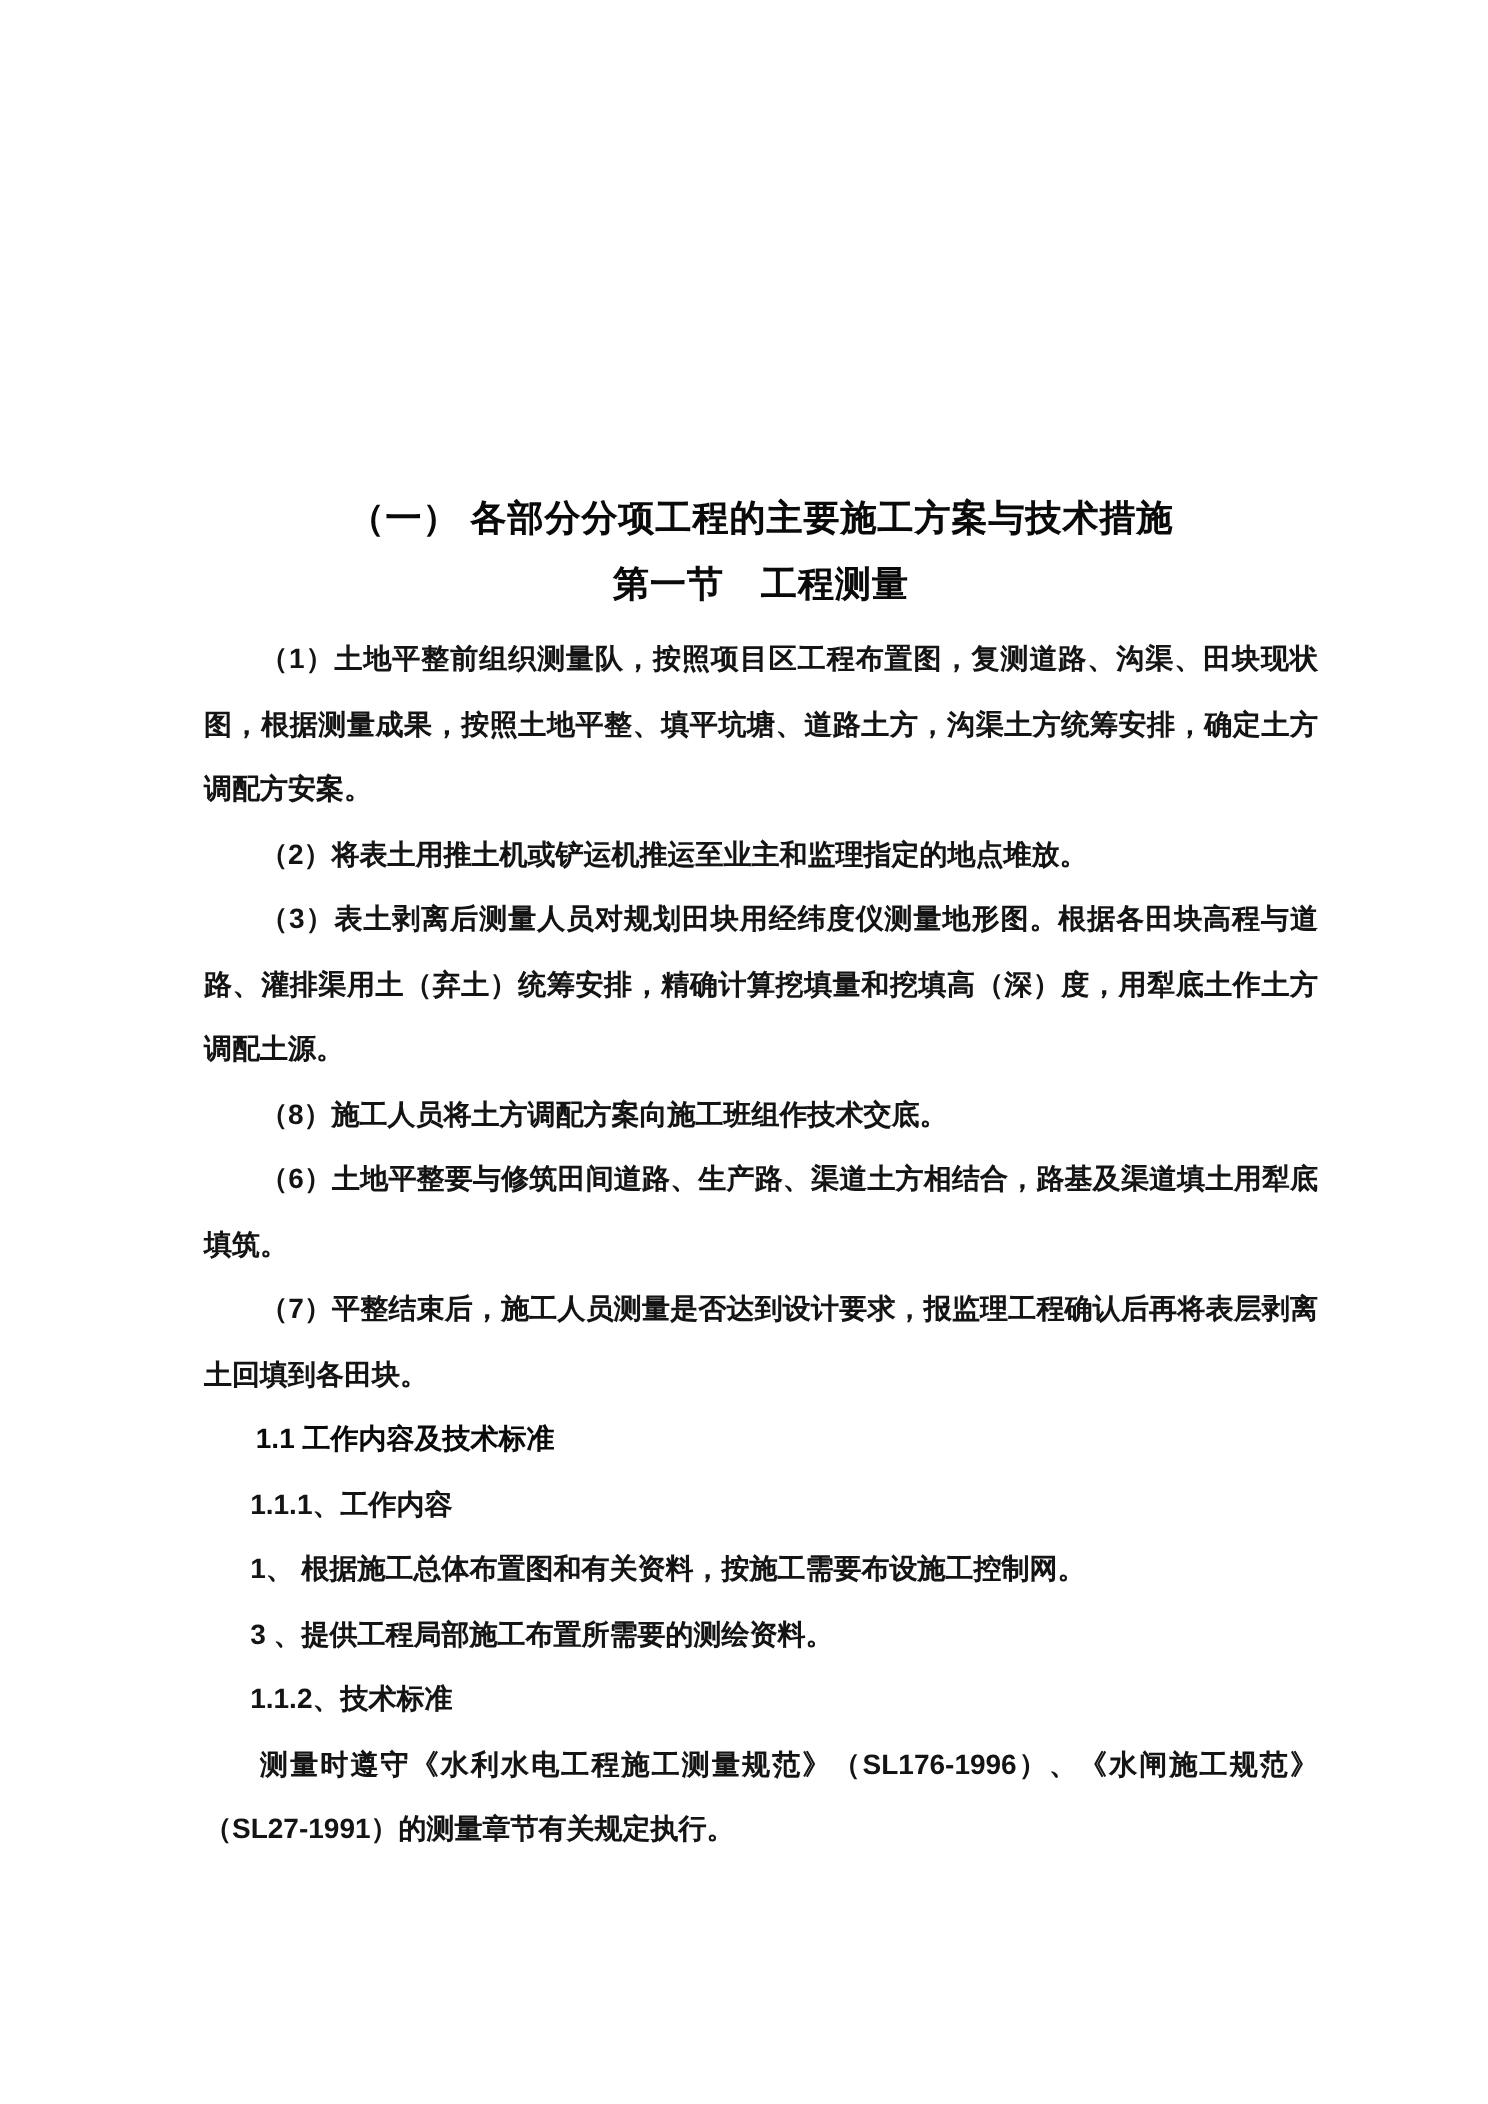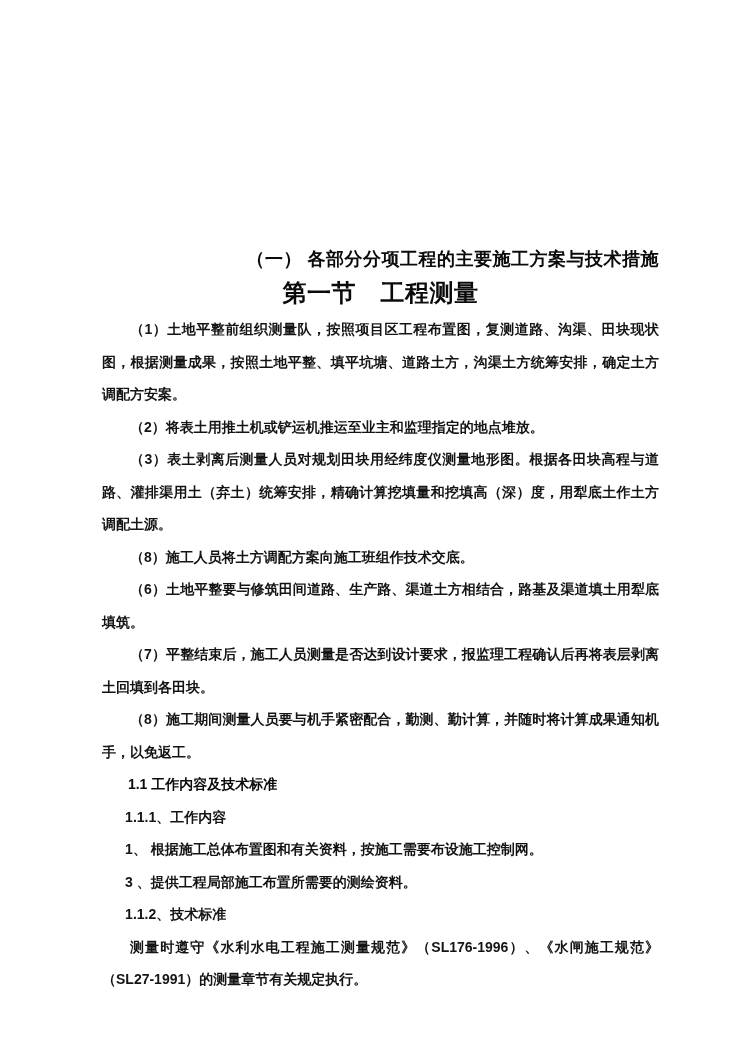--- a/index.html
+++ b/index.html
@@ -22,28 +22,28 @@
   }
   .content {
     position: absolute;
     left: 102px;
     top: 246px;
     width: 557px;
   }
   .title {
     font-size: 18px;
     font-weight: bold;
-    text-align: right;
+    text-align: center;
     line-height: 27px;
     margin: 0;
     letter-spacing: 0.5px;
     color: #0a0a0a;
   }
   .subtitle {
-    font-size: 24px;
+    font-size: 18px;
     font-weight: bold;
     text-align: center;
     line-height: 27px;
     margin: 6px 0 0 0;
     letter-spacing: 0.5px;
     color: #0a0a0a;
   }
   .body-text p {
     font-size: 14px;
     line-height: 32.5px;
@@ -89,21 +89,20 @@
 
       <p class="para">（3）表土剥离后测量人员对规划田块用经纬度仪测量地形图。根据各田块高程与道路、灌排渠用土（弃土）统筹安排，精确计算挖填量和挖填高（深）度，用犁底土作土方调配土源。</p>
 
       <p class="para">（8）施工人员将土方调配方案向施工班组作技术交底。</p>
 
 
       <p class="para">（6）土地平整要与修筑田间道路、生产路、渠道土方相结合，路基及渠道填土用犁底填筑。</p>
 
       <p class="para">（7）平整结束后，施工人员测量是否达到设计要求，报监理工程确认后再将表层剥离土回填到各田块。</p>
 
-      <p class="para">（8）施工期间测量人员要与机手紧密配合，勤测、勤计算，并随时将计算成果通知机手，以免返工。</p>
 
       <p class="heading-bold">1.1 工作内容及技术标准</p>
 
       <p class="subheading">1.1.1、工作内容</p>
 
       <p class="list-item">1、 根据施工总体布置图和有关资料，按施工需要布设施工控制网。</p>
 
 
       <p class="list-item">3 、提供工程局部施工布置所需要的测绘资料。</p>
 

